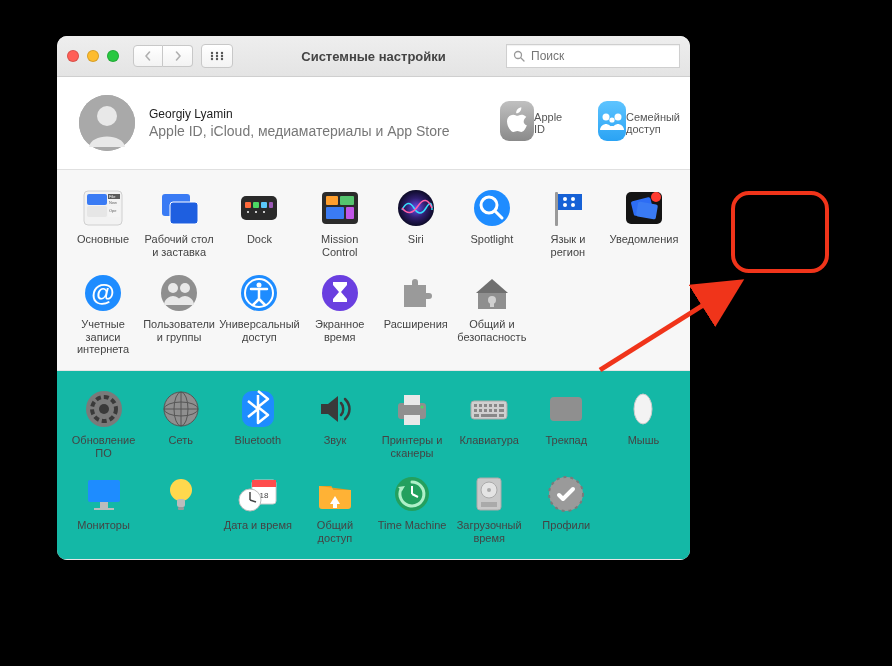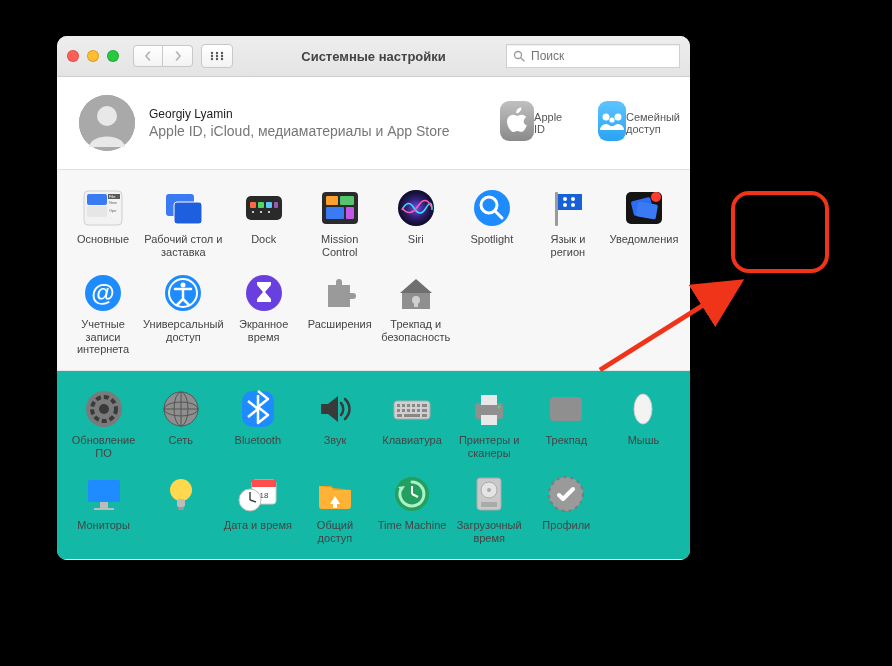--- a/index.html
+++ b/index.html
@@ -408,20 +408,34 @@
             <svg width="40" height="40" viewBox="0 0 40 40">
           <circle cx="20" cy="20" r="18" fill="#1e8cff"></circle>
           <text x="20" y="28" font-size="24" font-weight="700" fill="#fff" text-anchor="middle">@</text>
         </svg>
           </div>
         <div class="label">Учетные записи интернета</div>
       </div>
       <div class="pane">
         <div class="icon">
             <svg width="40" height="40" viewBox="0 0 40 40">
+          <circle cx="20" cy="20" r="18" fill="#8f8f8f"></circle>
+          <g fill="#e8e8e8">
+                <circle cx="14" cy="15" r="5"></circle>
+                <circle cx="26" cy="15" r="5"></circle>
+          <path d="M5 32c0-6 6-9 9-9s9 3 9 9"></path>
+                <path d="M17 32c0-6 6-9 9-9s9 3 9 9"></path>
+              </g>
+        </svg>
+          </div>
+        <div class="label">Пользователи и группы</div>
+      </div>
+      <div class="pane">
+        <div class="icon">
+            <svg width="40" height="40" viewBox="0 0 40 40">
           <circle cx="20" cy="20" r="18" fill="#1e8cff"></circle>
           <circle cx="20" cy="20" r="14" fill="none" stroke="#fff" stroke-width="2"></circle>
           <circle cx="20" cy="12" r="2.5" fill="#fff"></circle>
           <path d="M12 16 L28 16 M20 16 V26 M20 26 L14 32 M20 26 L26 32" stroke="#fff" stroke-width="2.5" stroke-linecap="round" fill="none"></path>
         </svg>
           </div>
         <div class="label">Универсальный доступ</div>
       </div>
       <div class="pane">
         <div class="icon">
@@ -442,21 +456,21 @@
       </div>
       <div class="pane">
         <div class="icon">
             <svg width="40" height="40" viewBox="0 0 40 40">
           <rect x="6" y="18" width="28" height="18" fill="#8f8f8f"></rect>
           <path d="M4 20 L20 6 L36 20 Z" fill="#6f6f6f"></path>
           <circle cx="20" cy="27" r="4" fill="#d0d0d0"></circle>
           <rect x="18" y="27" width="4" height="7" fill="#d0d0d0"></rect>
         </svg>
           </div>
-        <div class="label">Трекпад и безопасность</div>
+        <div class="label">Общий и безопасность</div>
       </div>
       <div></div>
         <div></div>
     </div>
   </div>
 
   <div class="panes-section alt">
     <div class="pane-grid">
       <div class="pane">
         <div class="icon">
@@ -491,20 +505,31 @@
         <div class="label">Bluetooth</div>
       </div>
       <div class="pane">
         <div class="icon">
             <svg width="40" height="40" viewBox="0 0 40 40">
           <path d="M6 15h7l10-8v26l-10-8H6z" fill="#3a3a3a"></path>
           <path d="M26 14c3 3 3 9 0 12M30 10c6 6 6 14 0 20" fill="none" stroke="#3a3a3a" stroke-width="2.5" stroke-linecap="round"></path>
         </svg>
           </div>
         <div class="label">Звук</div>
+      </div>
+      <div class="pane">
+        <div class="icon">
+            <svg width="40" height="40" viewBox="0 0 40 40">
+          <rect x="6" y="14" width="28" height="16" rx="3" fill="#8f8f8f"></rect>
+          <rect x="12" y="6" width="16" height="10" fill="#e8e8e8"></rect>
+          <rect x="12" y="26" width="16" height="10" fill="#e8e8e8"></rect>
+          <circle cx="30" cy="18" r="1.5" fill="#4cd964"></circle>
+        </svg>
+          </div>
+        <div class="label">Принтеры и сканеры</div>
       </div>
       <div class="pane">
         <div class="icon">
             <svg width="40" height="40" viewBox="0 0 40 40">
           <rect x="2" y="12" width="36" height="18" rx="3" fill="#d0d0d0" stroke="#aaa"></rect>
           <g fill="#888">
             <rect x="5" y="15" width="3" height="3"></rect>
                 <rect x="10" y="15" width="3" height="3"></rect>
                 <rect x="15" y="15" width="3" height="3"></rect>
                 <rect x="20" y="15" width="3" height="3"></rect>
@@ -520,31 +545,20 @@
                 <rect x="12" y="25" width="16" height="3"></rect>
                 <rect x="30" y="25" width="5" height="3"></rect>
           </g>
         </svg>
           </div>
         <div class="label">Клавиатура</div>
       </div>
       <div class="pane">
         <div class="icon">
             <svg width="40" height="40" viewBox="0 0 40 40">
-          <rect x="6" y="14" width="28" height="16" rx="3" fill="#8f8f8f"></rect>
-          <rect x="12" y="6" width="16" height="10" fill="#e8e8e8"></rect>
-          <rect x="12" y="26" width="16" height="10" fill="#e8e8e8"></rect>
-          <circle cx="30" cy="18" r="1.5" fill="#4cd964"></circle>
-        </svg>
-          </div>
-        <div class="label">Принтеры и сканеры</div>
-      </div>
-      <div class="pane">
-        <div class="icon">
-            <svg width="40" height="40" viewBox="0 0 40 40">
           <rect x="4" y="8" width="32" height="24" rx="4" fill="#8f8f8f"></rect>
         </svg>
           </div>
         <div class="label">Трекпад</div>
       </div>
       <div class="pane">
         <div class="icon">
             <svg width="40" height="40" viewBox="0 0 40 40">
           <ellipse cx="20" cy="20" rx="9" ry="15" fill="#f3f3f3" stroke="#ccc"></ellipse>
         </svg>

